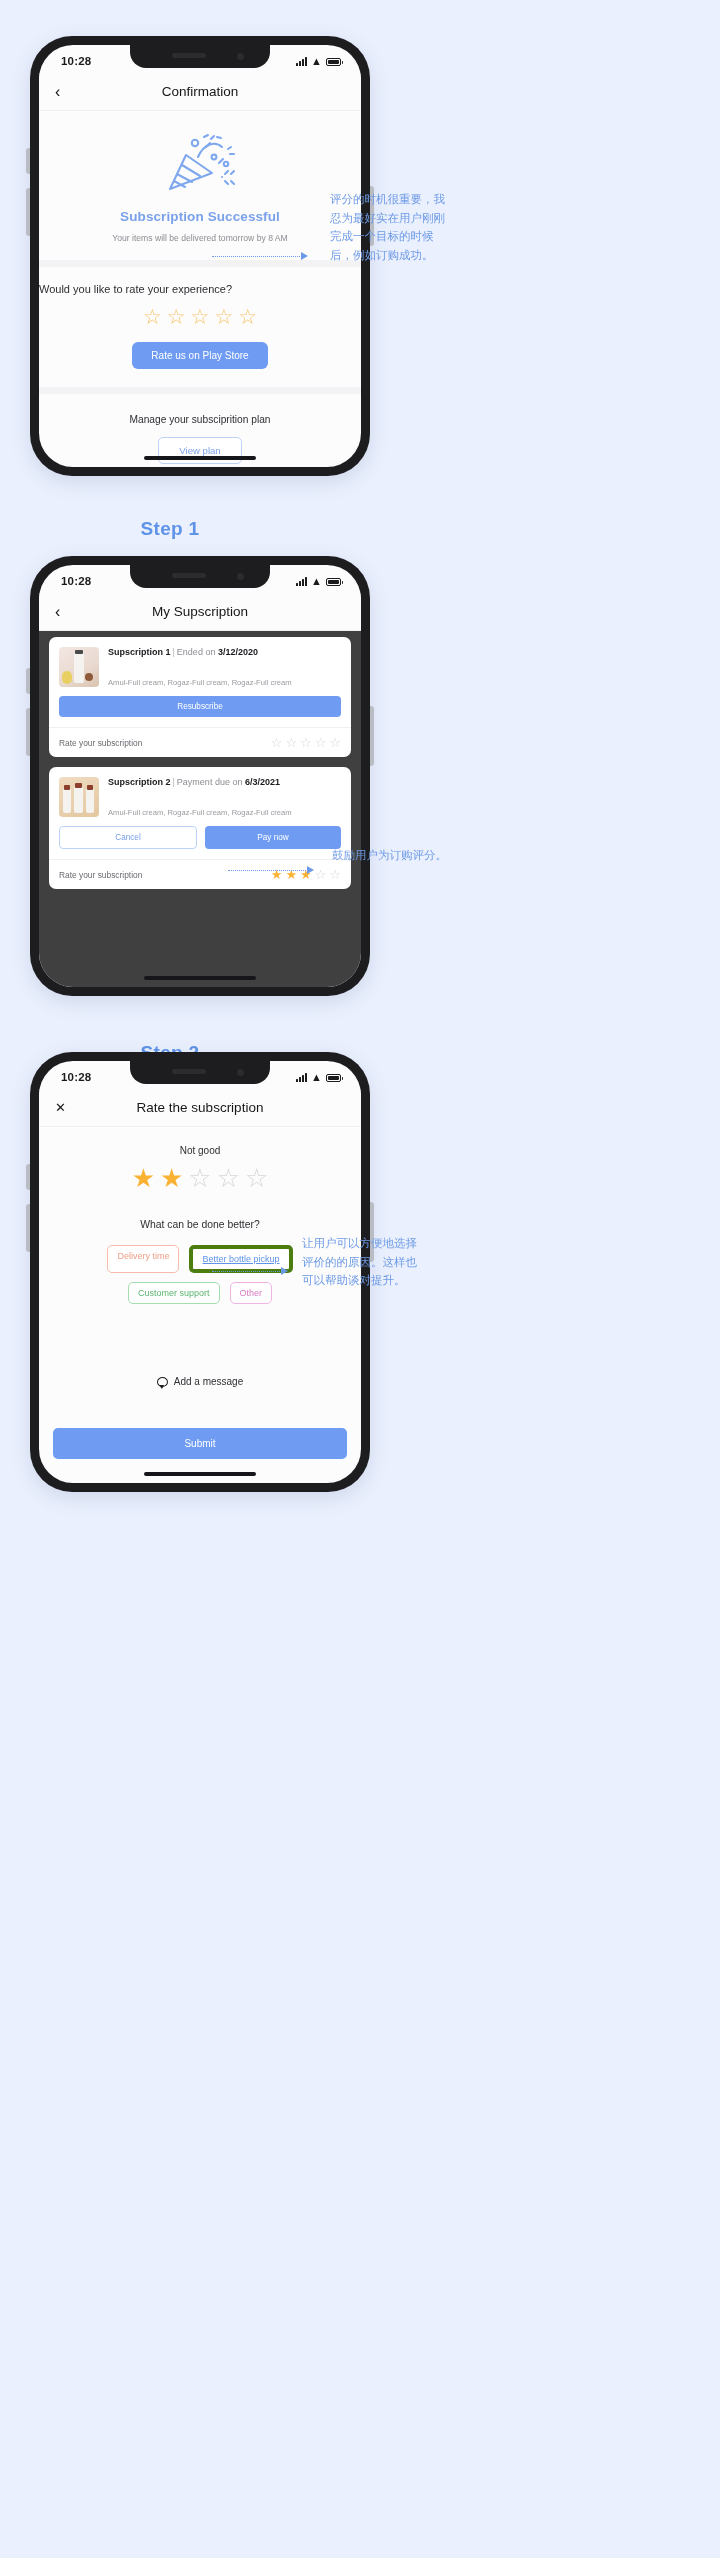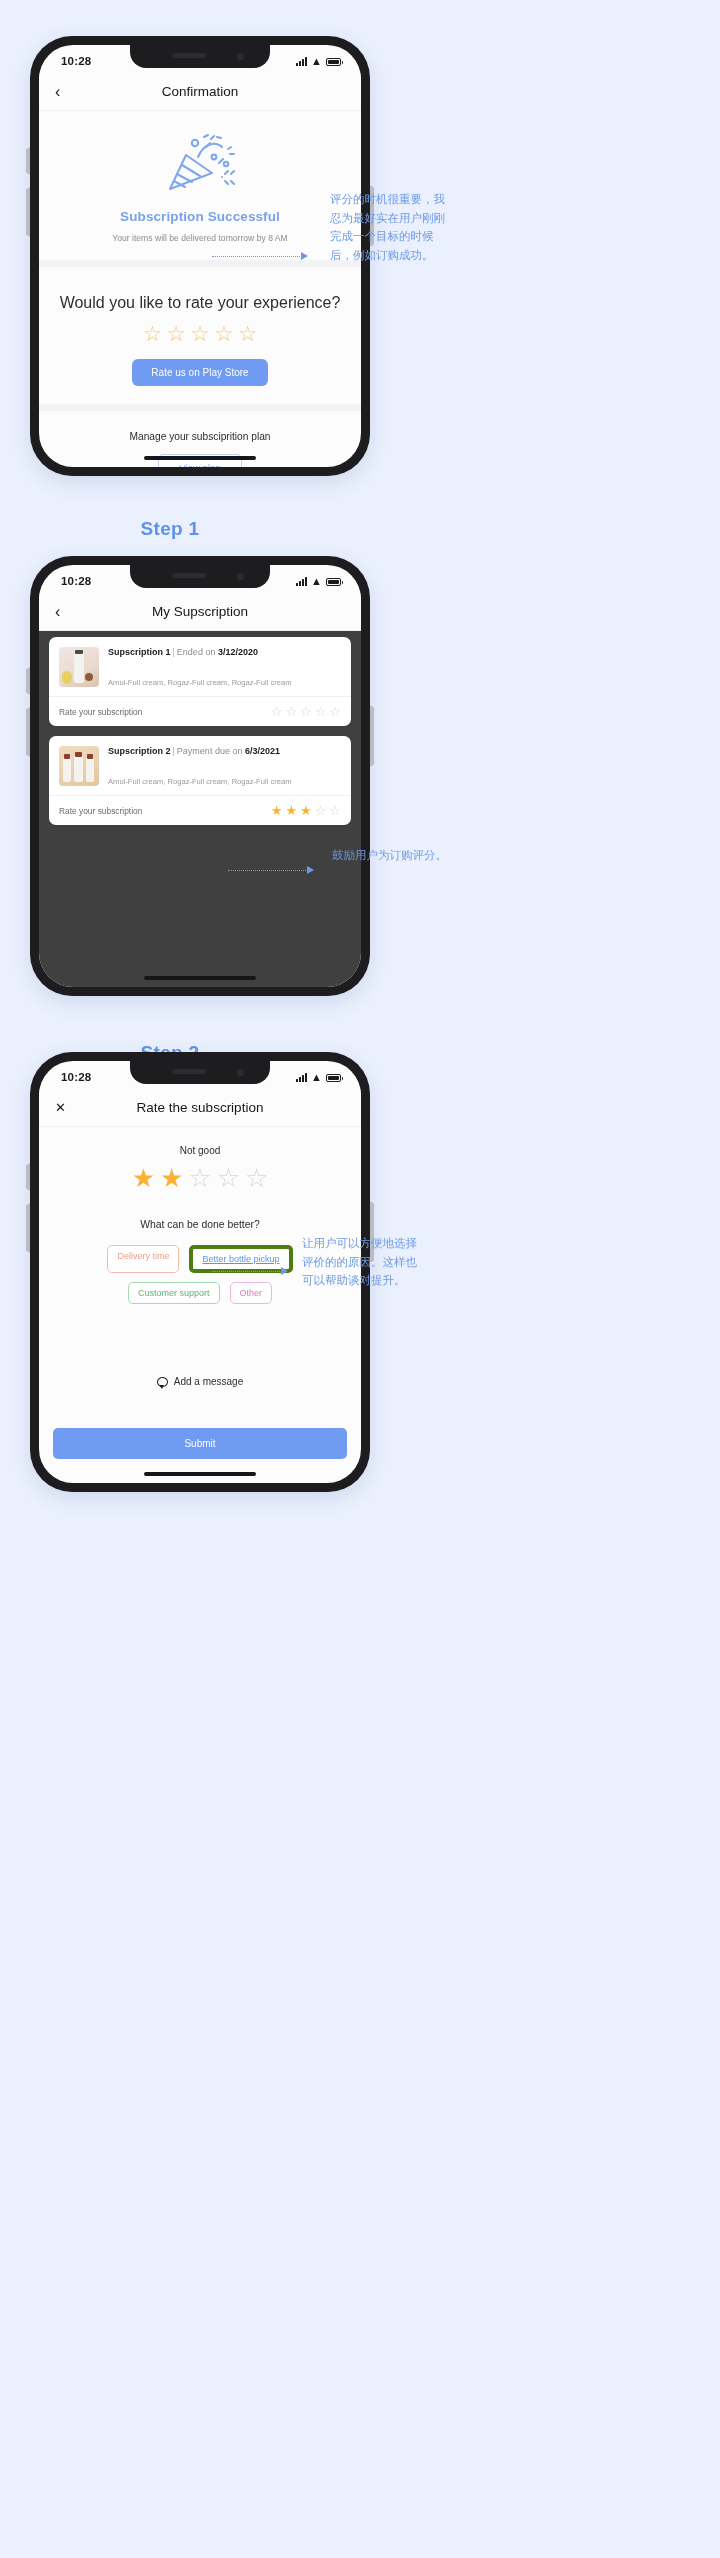--- a/index.html
+++ b/index.html
@@ -86,21 +86,21 @@
 
   
   .s1-body { padding: 0; }
   .confetti { display: flex; justify-content: center; margin-top: 22px; }
   .s1-title {
     margin-top: 14px; font-size: 13.5px; font-weight: 600; color: #7aa2ea;
     text-align: center; letter-spacing: .1px;
   }
   .s1-sub { margin-top: 9px; font-size: 8.6px; color: #8c8c93; text-align:center; }
   .hr-band { height: 7px; background: #f3f3f5; margin-top: 17px; }
-  .s1-q { margin-top: 27px; font-size: 16px; color: #2e2e33; text-align:center; }
+  .s1-q { margin-top: 16px; font-size: 11px; color: #2e2e33; text-align:left; }
   .s1-stars { margin-top: 11px; font-size: 21px; gap: 5px; }
   .btn-primary {
     display: block; margin: 15px auto 0; background: #6f9cf2; color: #fff;
     border: none; border-radius: 6px; font-size: 10px; font-weight: 500;
     padding: 8px 0; width: 136px; text-align: center; cursor: pointer;
     font-family: inherit;
   }
   .s1-manage { margin-top: 20px; font-size: 10.2px; color: #2e2e33; text-align:center; }
   .btn-outline-blue {
     display: block; margin: 12px auto 0; background: #fff; color: #7aa2ea;
@@ -339,20 +339,23 @@
                 <span class="bottle" style="left:3px;top:24px;width:10px;height:13px;background:#e8cf62;border-radius:5px;"></span>
                 <span class="bcap" style="left:26px;top:26px;width:8px;height:8px;background:#8d5a3a;border-radius:50%;"></span>
               </div>
               <div class="card-txt">
                 <div class="card-title">
                   <span>Supscription 1</span><span class="sep">|</span><span class="meta"><span>Ended on</span> <b>3/12/2020</b></span>
                 </div>
                 <div class="card-desc">Amul-Full cream, Rogaz-Full cream, Rogaz-Full cream</div>
               </div>
             </div>
+            <div class="card-actions">
+              <button class="btn-wide fill">Resubscribe</button>
+            </div>
             <div class="card-rate">
               <span class="lbl">Rate your subscription</span>
               <span class="stars">
                 <span class="star grey">☆</span>
                 <span class="star grey">☆</span>
                 <span class="star grey">☆</span>
                 <span class="star grey">☆</span>
                 <span class="star grey">☆</span>
               </span>
             </div>
@@ -368,20 +371,24 @@
                 <span class="bottle" style="left:27px;top:12px;width:8px;height:24px;"></span>
                 <span class="bcap" style="left:28px;top:8px;width:6px;height:5px;"></span>
               </div>
               <div class="card-txt">
                 <div class="card-title">
                   <span>Supscription 2</span><span class="sep">|</span><span class="meta"><span>Payment due on</span> <b>6/3/2021</b></span>
                 </div>
                 <div class="card-desc">Amul-Full cream, Rogaz-Full cream, Rogaz-Full cream</div>
               </div>
             </div>
+            <div class="card-actions">
+              <button class="btn-wide ghost">Cancel</button>
+              <button class="btn-wide fill">Pay now</button>
+            </div>
             <div class="card-rate">
               <span class="lbl">Rate your subscription</span>
               <span class="stars">
                 <span class="star on">★</span>
                 <span class="star on">★</span>
                 <span class="star on">★</span>
                 <span class="star grey">☆</span>
                 <span class="star grey">☆</span>
               </span>
             </div>

